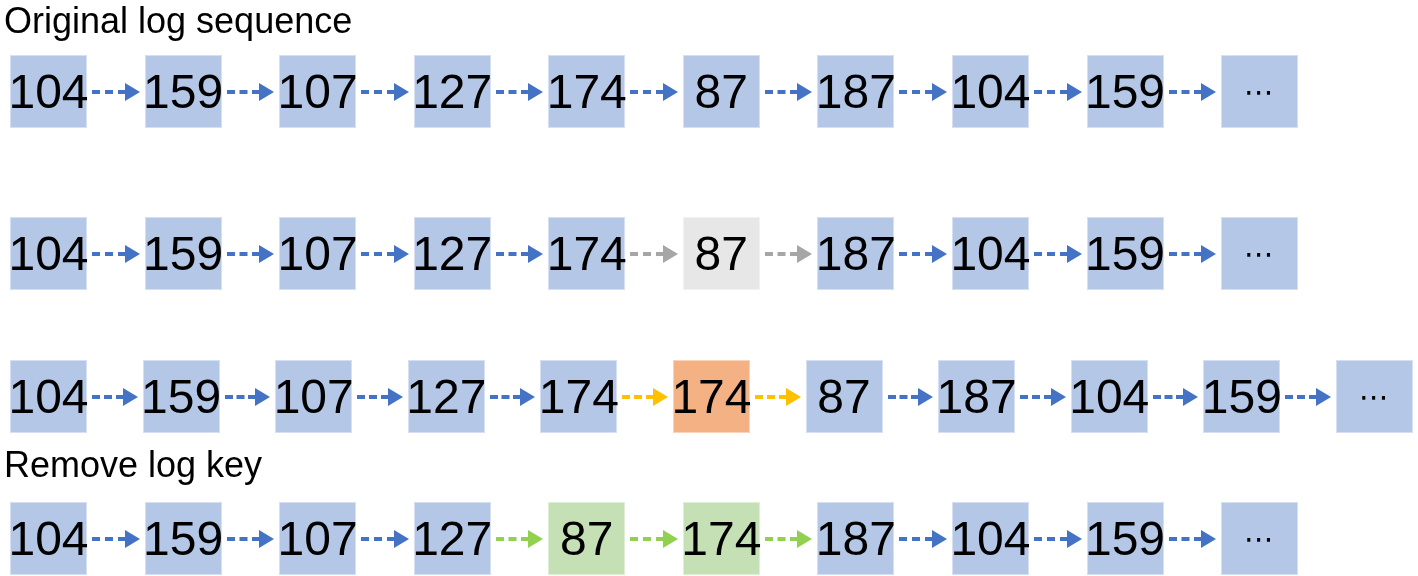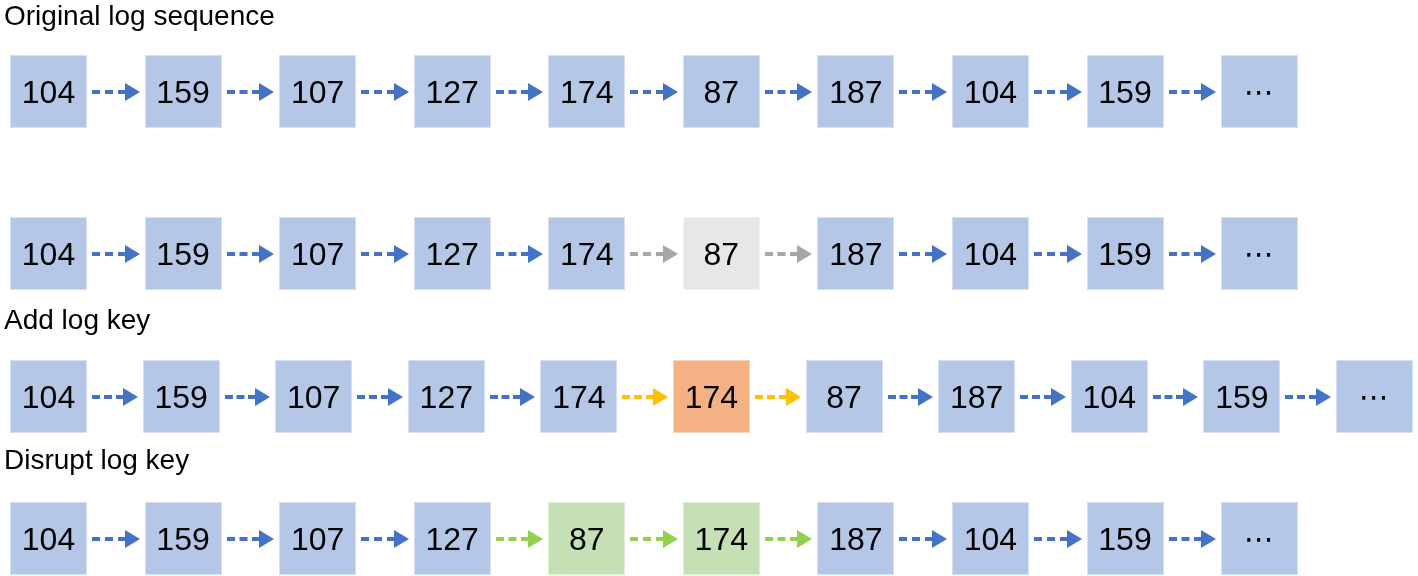--- a/index.html
+++ b/index.html
@@ -13,21 +13,21 @@
     width: 1418px;
     height: 576px;
     background: var(--background, #fff);
     overflow: hidden;
     color: var(--text, #000);
   }
   .title {
     position: absolute;
     left: 4px;
     margin: 0;
-    font-size: 28px;
+    font-size: 36px;
     font-weight: 400;
     color: var(--text, #000);
     white-space: nowrap;
   }
   #t0 { top: 0px; }
   #t1 { top: 158px; }
   #t2 { top: 304px; }
   #t3 { top: 444px; }
 
   .row {
@@ -47,21 +47,21 @@
     flex: 0 0 77px;
     width: 77px;
     height: 73px;
     display: flex;
     align-items: center;
     justify-content: center;
     box-sizing: border-box;
     border: 1px solid rgba(255,255,255,0.45);
   }
   .box .lbl {
-    font-size: 32px;
+    font-size: 48px;
     line-height: 1;
     color: var(--text, #000);
     white-space: nowrap;
   }
   .box.dots .lbl {
     font-size: 30px;
     letter-spacing: 1px;
   }
   .c-blue   { background: var(--box-blue,   #b4c7e7); }
   .c-gray   { background: var(--box-gray,   #e7e7e7); }
@@ -231,21 +231,20 @@
       </div>
       <div class="arrow a-blue">
         <i class="line"></i>
         <i class="head"></i>
       </div>
       <div class="box c-blue dots">
         <span class="lbl">⋯</span>
       </div>
     </div>
 
-  <h2 class="title" id="t2">Add log key</h2>
   <div class="row" id="r2">
       <div class="box c-blue">
         <span class="lbl">104</span>
       </div>
       <div class="arrow a-blue">
         <i class="line"></i>
         <i class="head"></i>
       </div>
       <div class="box c-blue">
         <span class="lbl">159</span>
@@ -308,21 +307,21 @@
       </div>
       <div class="arrow a-blue">
         <i class="line"></i>
         <i class="head"></i>
       </div>
       <div class="box c-blue dots">
         <span class="lbl">⋯</span>
       </div>
     </div>
 
-  <h2 class="title" id="t3">Disrupt log key</h2>
+  <h2 class="title" id="t3">Remove log key</h2>
   <div class="row" id="r3">
       <div class="box c-blue">
         <span class="lbl">104</span>
       </div>
       <div class="arrow a-blue">
         <i class="line"></i>
         <i class="head"></i>
       </div>
       <div class="box c-blue">
         <span class="lbl">159</span>

